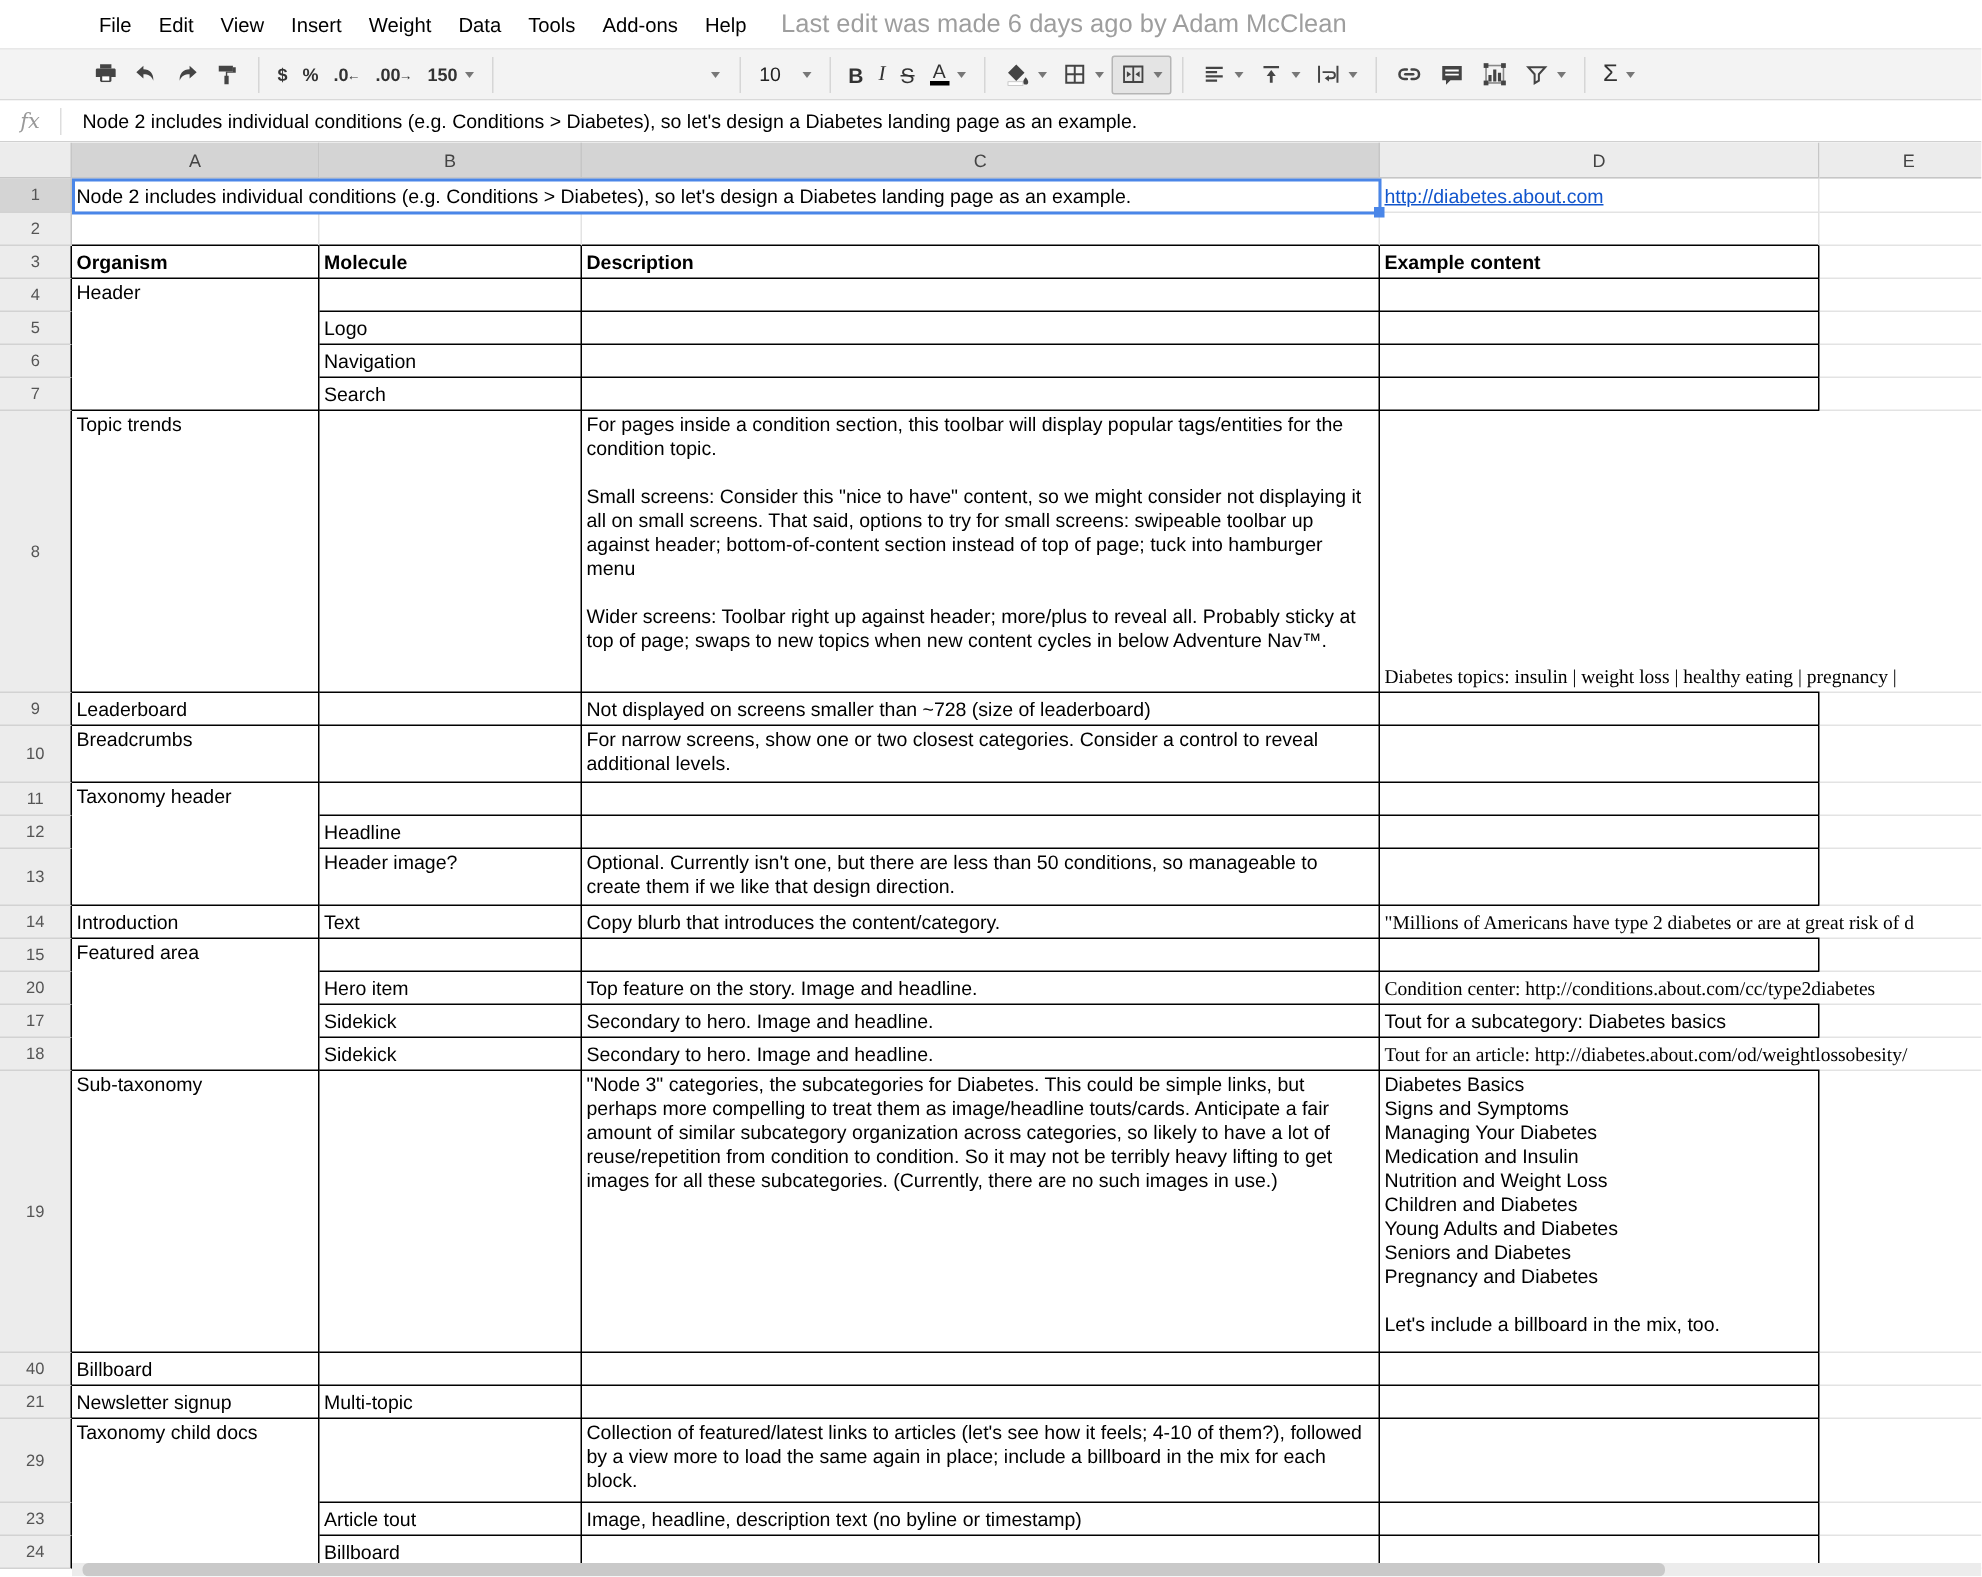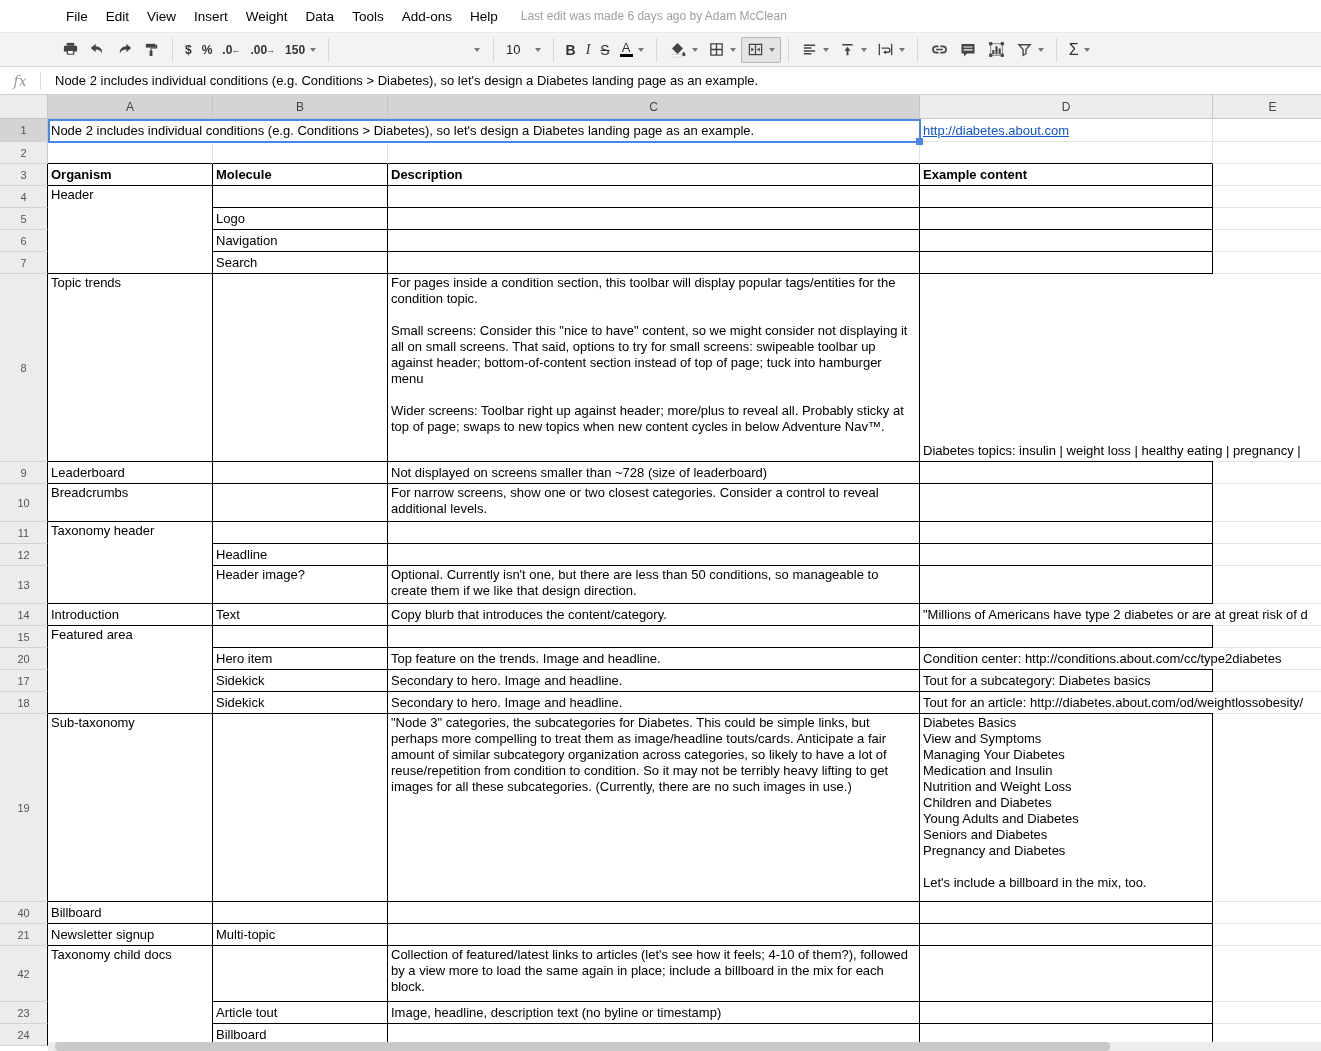--- a/index.html
+++ b/index.html
@@ -3,21 +3,21 @@
 <meta charset="utf-8">
 <style>
   * { box-sizing: border-box; margin: 0; padding: 0; }
   html,body { width:1321px; height:1051px; overflow:hidden; background:#fff;
               font-family:"Liberation Sans", sans-serif; }
 
   
   .menubar { height:32px; display:flex; align-items:center; padding-left:57px;
              background:#fff; }
   .menu-item { font-size:13.5px; color:#000; padding:4px 9px; cursor:default; }
-  .menu-status { font-size:12px; color:#9e9e9e; margin-left:14px; }
+  .menu-status { font-size:17px; color:#9e9e9e; margin-left:14px; }
 
   
   .toolbar { height:35px; background:#f3f3f3; border-top:1px solid #e8e8e8;
              border-bottom:1px solid #d9d9d9; display:flex; align-items:center;
              padding-left:57px; }
   .tbtn { height:26px; display:flex; align-items:center; padding:0 5px;
           border-radius:2px; color:#333; }
   .tbtn svg { display:block; }
   .tbtn.active { background:#e4e4e4; border:1px solid #b5b5b5; }
   .tlabel { font-size:12px; font-weight:bold; color:#333; }
@@ -64,21 +64,21 @@
          font-size:13px; color:#000; vertical-align:bottom;
          padding:1px 3px 2px 3px; line-height:16px; white-space:nowrap; }
   td.bx { border-right:1px solid #000; border-bottom:1px solid #000;
           font-size:13px; color:#000; vertical-align:bottom;
           padding:1px 3px 2px 3px; line-height:16px; white-space:nowrap; }
   td.g.tb { border-bottom-color:#000; }
   td.nr { border-right:none; }
   td.vt { vertical-align:top; }
   td.wrap { white-space:pre-wrap; }
   td.b { font-weight:bold; }
-  td.rel { position:relative; overflow:visible; }
+  td.rel { position:relative; overflow:visible;font-family:Liberation Serif, serif; }
   .ovf { position:absolute; left:0; bottom:2px; padding:0 3px;
          white-space:nowrap; z-index:3; line-height:16px; font-size:13px; }
   .link { color:#1155cc; text-decoration:underline; }
 
   .selection { position:absolute; left:48px; top:24px; width:873px; height:24px;
                border:2px solid #4a86e8; pointer-events:none; z-index:4; }
   .fillhandle { position:absolute; left:916px; top:43px; width:7px; height:7px;
                 background:#4a86e8; z-index:5; }
 
   .hscroll-track { position:absolute; left:48px; right:0; bottom:0; height:9px;
@@ -441,21 +441,21 @@
     <td class="rn blk">15</td>
     <td class="bx vt" rowspan="4">Featured area</td>
     <td class="bx"></td>
     <td class="bx"></td>
     <td class="bx"></td>
     <td class="g"></td>
   </tr>
   <tr style="height:22px">
     <td class="rn blk">20</td>
     <td class="bx">Hero item</td>
-    <td class="bx">Top feature on the trends. Image and headline.</td>
+    <td class="bx">Top feature on the story. Image and headline.</td>
     <td class="bx nr rel">
             <span class="ovf">Condition center: http://conditions.about.com/cc/type2diabetes</span>
           </td>
     <td class="g"></td>
   </tr>
   <tr style="height:22px">
     <td class="rn blk">17</td>
     <td class="bx">Sidekick</td>
     <td class="bx">Secondary to hero. Image and headline.</td>
     <td class="bx">Tout for a subcategory: Diabetes basics</td>
@@ -470,21 +470,21 @@
           </td>
     <td class="g"></td>
   </tr>
 
   <tr style="height:188px">
     <td class="rn blk">19</td>
     <td class="bx vt">Sub-taxonomy</td>
     <td class="bx"></td>
     <td class="bx vt wrap">"Node 3" categories, the subcategories for Diabetes. This could be simple links, but perhaps more compelling to treat them as image/headline touts/cards. Anticipate a fair amount of similar subcategory organization across categories, so likely to have a lot of reuse/repetition from condition to condition. So it may not be terribly heavy lifting to get images for all these subcategories. (Currently, there are no such images in use.)</td>
     <td class="bx vt wrap">Diabetes Basics
-View and Symptoms
+Signs and Symptoms
 Managing Your Diabetes
 Medication and Insulin
 Nutrition and Weight Loss
 Children and Diabetes
 Young Adults and Diabetes
 Seniors and Diabetes
 Pregnancy and Diabetes
 
 Let's include a billboard in the mix, too.</td>
     <td class="g"></td>
@@ -501,21 +501,21 @@
   <tr style="height:22px">
     <td class="rn blk">21</td>
     <td class="bx">Newsletter signup</td>
     <td class="bx">Multi-topic</td>
     <td class="bx"></td>
     <td class="bx"></td>
     <td class="g"></td>
   </tr>
 
   <tr style="height:56px">
-    <td class="rn blk">42</td>
+    <td class="rn blk">29</td>
     <td class="bx vt" rowspan="3">Taxonomy child docs</td>
     <td class="bx"></td>
     <td class="bx vt wrap">Collection of featured/latest links to articles (let's see how it feels; 4-10 of them?), followed by a view more to load the same again in place; include a billboard in the mix for each block.</td>
     <td class="bx"></td>
     <td class="g"></td>
   </tr>
   <tr style="height:22px">
     <td class="rn blk">23</td>
     <td class="bx">Article tout</td>
     <td class="bx">Image, headline, description text (no byline or timestamp)</td>

